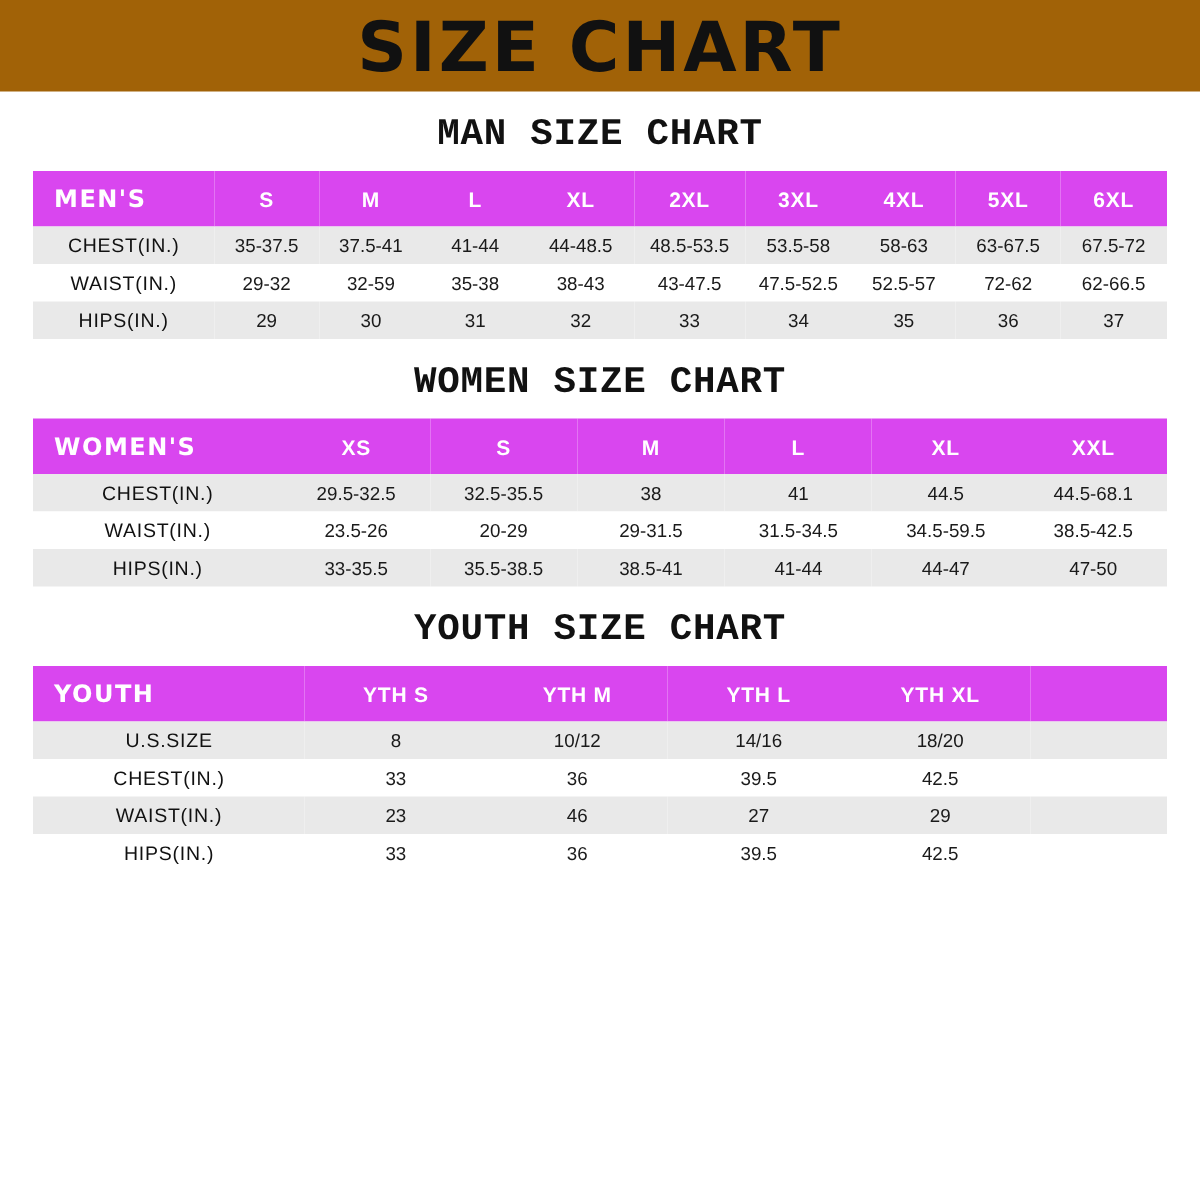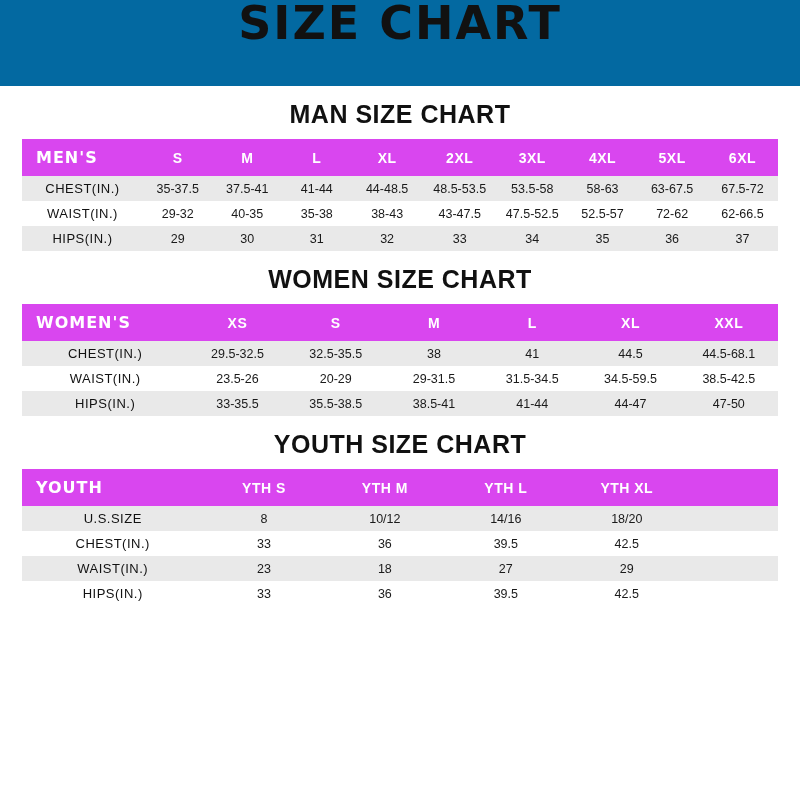--- a/index.html
+++ b/index.html
@@ -17,44 +17,45 @@
     position: relative;
     width: 800px;
     height: 800px;
     background: #ffffff;
     box-sizing: border-box;
   }
   
   .banner {
     position: relative;
     width: 100%;
-    height: 86px;
-    background: #0369a1;
+    height: 61px;
+    background: #a16207;
     display: flex;
+    align-items: center;
     justify-content: center;
   }
   .banner-title {
     font-family: "DejaVu Sans", sans-serif;
     font-weight: bold;
     font-size: 46px;
     letter-spacing: 2px;
     color: #111111;
     line-height: 1;
     text-align: center;
   }
   .content {
     padding: 0 22px;
     box-sizing: border-box;
   }
   .section {
     margin-top: 14px;
   }
   .section-title {
     text-align: center;
-    font-family: Liberation Sans, sans-serif;
+    font-family: Liberation Mono, monospace;
     font-weight: bold;
     font-size: 25px;
     color: #111111;
     letter-spacing: 0.5px;
     margin: 10px 0 10px 0;
   }
   table.size-table {
     width: 100%;
     border-collapse: collapse;
     table-layout: fixed;
@@ -158,21 +159,21 @@
             <td>44-48.5</td>
             <td>48.5-53.5</td>
             <td>53.5-58</td>
             <td>58-63</td>
             <td>63-67.5</td>
             <td>67.5-72</td>
           </tr>
           <tr class="row-white">
             <td class="first-col">WAIST(IN.)</td>
             <td>29-32</td>
-            <td>40-35</td>
+            <td>32-59</td>
             <td>35-38</td>
             <td>38-43</td>
             <td>43-47.5</td>
             <td>47.5-52.5</td>
             <td>52.5-57</td>
             <td>72-62</td>
             <td>62-66.5</td>
           </tr>
           <tr class="row-light">
             <td class="first-col">HIPS(IN.)</td>
@@ -279,21 +280,21 @@
             <td class="first-col">CHEST(IN.)</td>
             <td>33</td>
             <td>36</td>
             <td>39.5</td>
             <td>42.5</td>
             <td></td>
           </tr>
           <tr class="row-light">
             <td class="first-col">WAIST(IN.)</td>
             <td>23</td>
-            <td>18</td>
+            <td>46</td>
             <td>27</td>
             <td>29</td>
             <td></td>
           </tr>
           <tr class="row-white">
             <td class="first-col">HIPS(IN.)</td>
             <td>33</td>
             <td>36</td>
             <td>39.5</td>
             <td>42.5</td>

